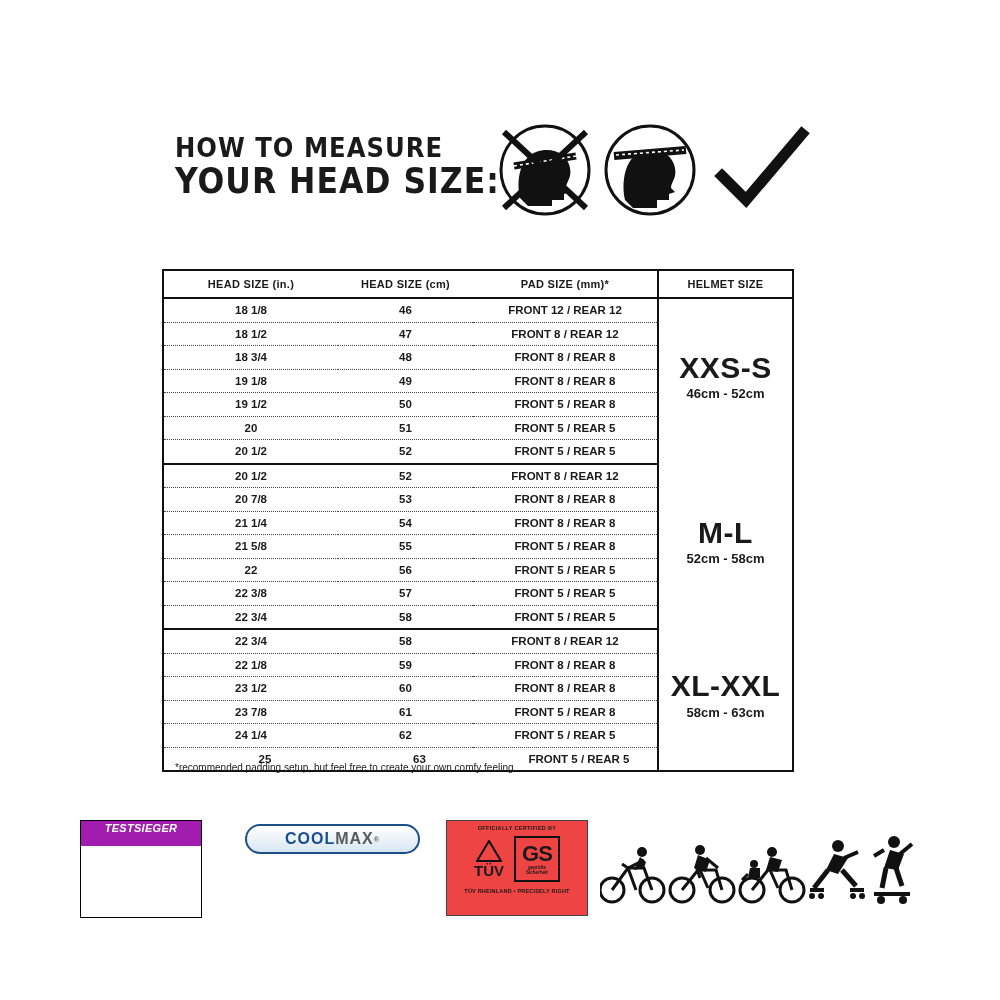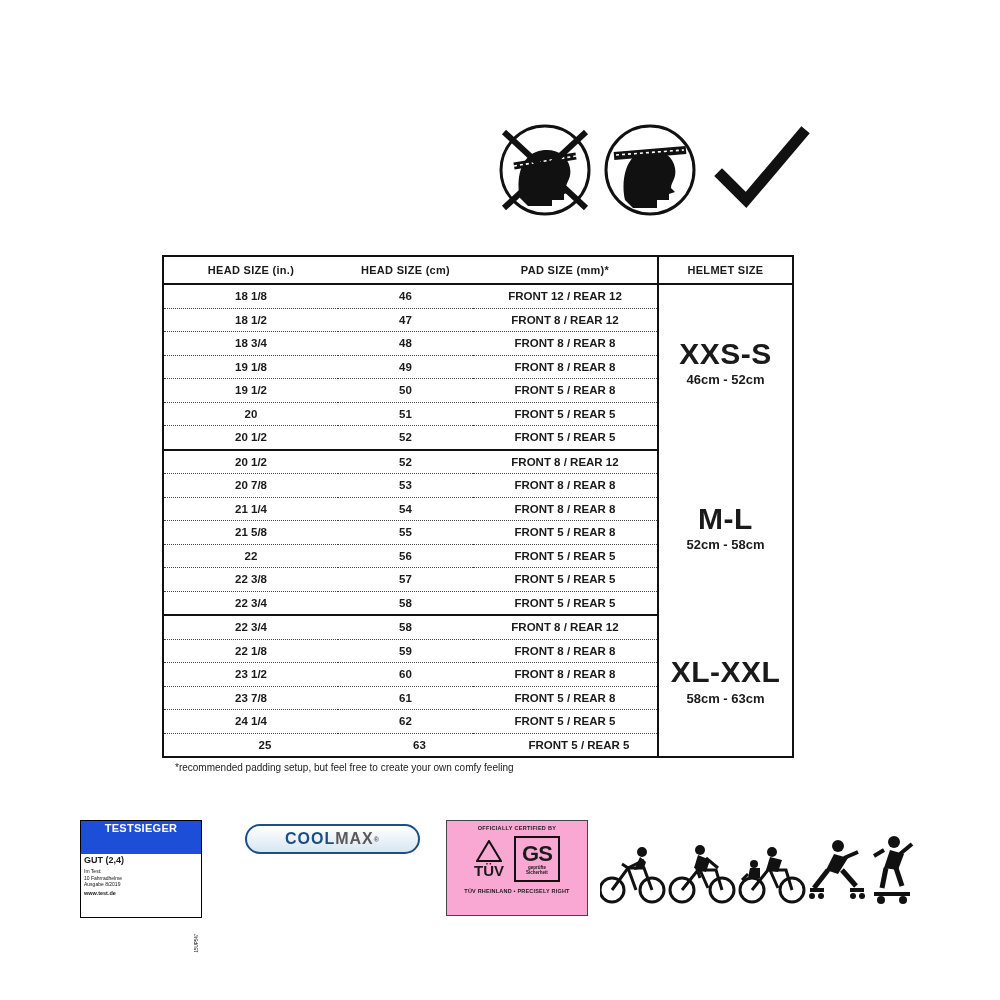--- a/index.html
+++ b/index.html
@@ -32,21 +32,21 @@
 
   .head-icons {
     position: absolute;
     left: 490px; top: 120px;
     width: 320px; height: 100px;
   }
 
   
   .table-wrap {
     position: absolute;
-    left: 162px; top: 255px;
+    left: 162px; top: 269px;
     width: 718px;
   }
   table.size-table {
     width: 630px;
     border-collapse: collapse;
     font-size: 11.5px;
     font-weight: bold;
     table-layout: fixed;
   }
   table.size-table th, table.size-table td {
@@ -114,27 +114,27 @@
   
   .testsieger {
     left: 0px; top: 8px;
     width: 122px; height: 98px;
     border: 1px solid #000;
     background: #fff;
     font-size: 7px;
     line-height: 1.05;
   }
   .ts-top {
-    background: #1d4ed8;
+    background: #a21caf;
     color: #fff;
     font-weight: bold;
     font-size: 11px;
     text-align: center;
     letter-spacing: .3px;
-    height: 33px; line-height: 15px;
+    height: 25px; line-height: 15px; font-style: italic;
   }
   .ts-body { display: flex; height: 82px; }
   .ts-left {
     width: 52px;
     border-right: 1px solid #000;
     padding: 2px 2px 0 3px;
     position: relative;
   }
   .ts-sw { font-size: 7.5px; font-weight: bold; line-height: 1.1; }
   .ts-test {
@@ -186,21 +186,21 @@
     letter-spacing: 2px;
     color: #1c1c1c;
   }
   .fid-reg { font-size: 9px; vertical-align: super; }
 
   
   .tuv {
     left: 366px; top: 8px;
     width: 142px; height: 96px;
     border: 1px solid #444;
-    background: #f9a8d4;
+    background: #ef4444;
     text-align: center;
   }
   .tuv-top { font-size: 5.5px; font-weight: bold; letter-spacing: .3px; margin-top: 4px; }
   .tuv-mid { display: flex; align-items: center; justify-content: center; gap: 10px; margin-top: 5px; }
   .tuv-logo { font-size: 15px; font-weight: bold; letter-spacing: 0px; }
   .tuv-tri { width: 26px; height: 22px; position: relative; margin: 0 auto; }
   .tuv-tri svg { display: block; }
   .gs-box {
     width: 46px; height: 46px;
     border: 2px solid #111;
@@ -215,20 +215,26 @@
   
   .acts { left: 520px; top: 18px; width: 320px; height: 80px; }
 
   .zoomcell { font-variant-numeric: tabular-nums; }
 </style>
 </head>
 <body>
 
 <div class="page">
 
+  <div class="header">
+    <div class="header-text">
+      <div class="header-line1">HOW TO MEASURE</div>
+      <div class="header-line2">YOUR HEAD SIZE:</div>
+    </div>
+  </div>
 
   <div class="head-icons">
     <svg width="320" height="100" viewBox="0 0 320 100">
 
       <g>
         <circle cx="55" cy="50" r="44" fill="none" stroke="#111" stroke-width="3"></circle>
 
         <path d="M30 78 C26 60 30 38 46 32 C62 26 78 34 80 48 C82 58 76 62 76 68 L80 72 L74 74 L74 80 L62 80 L62 86 L38 86 Z" fill="#111"></path>
 
         <path d="M24 46 L86 36" stroke="#111" stroke-width="7" fill="none"></path>
@@ -386,30 +392,20 @@
     </table>
   </div>
 
   <div class="footnote">*recommended padding setup, but feel free to create your own comfy feeling</div>
 
   <div class="badges">
 
     <div class="badge testsieger">
       <div class="ts-top">TESTSIEGER</div>
       <div class="ts-body">
-        <div class="ts-right">
-          <div class="ts-gut">GUT (2,4)</div>
-          <div class="ts-small">
-            <div>Im Test:</div>
-            <div>10 Fahrradhelme</div>
-            <div>Ausgabe 8/2019</div>
-          </div>
-          <div class="ts-web">www.test.de</div>
-          <div class="ts-vert">15UP547</div>
-        </div>
       </div>
     </div>
 
     <div class="badge coolmax-wrap">
       <div class="coolmax">
         <span class="cm-cool">COOL</span>
           <span class="cm-max">MAX</span>
           <span class="cm-r">®</span>
       </div>
     </div>

